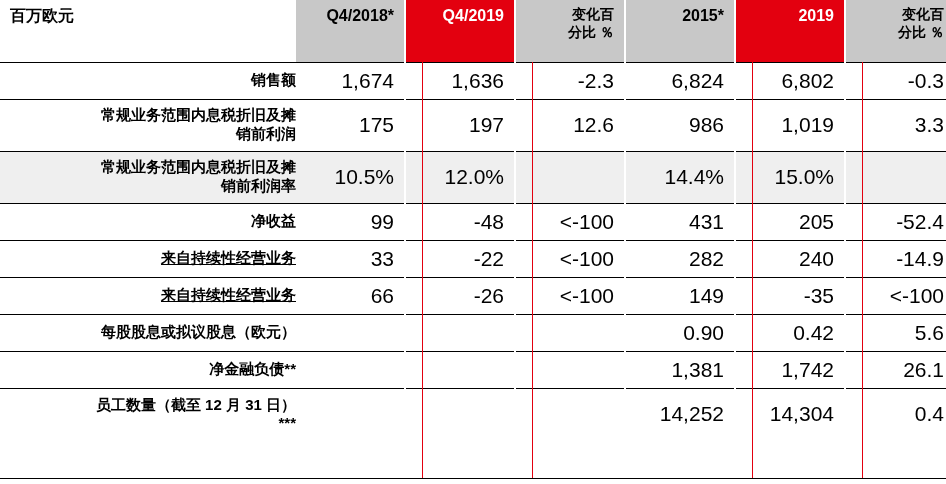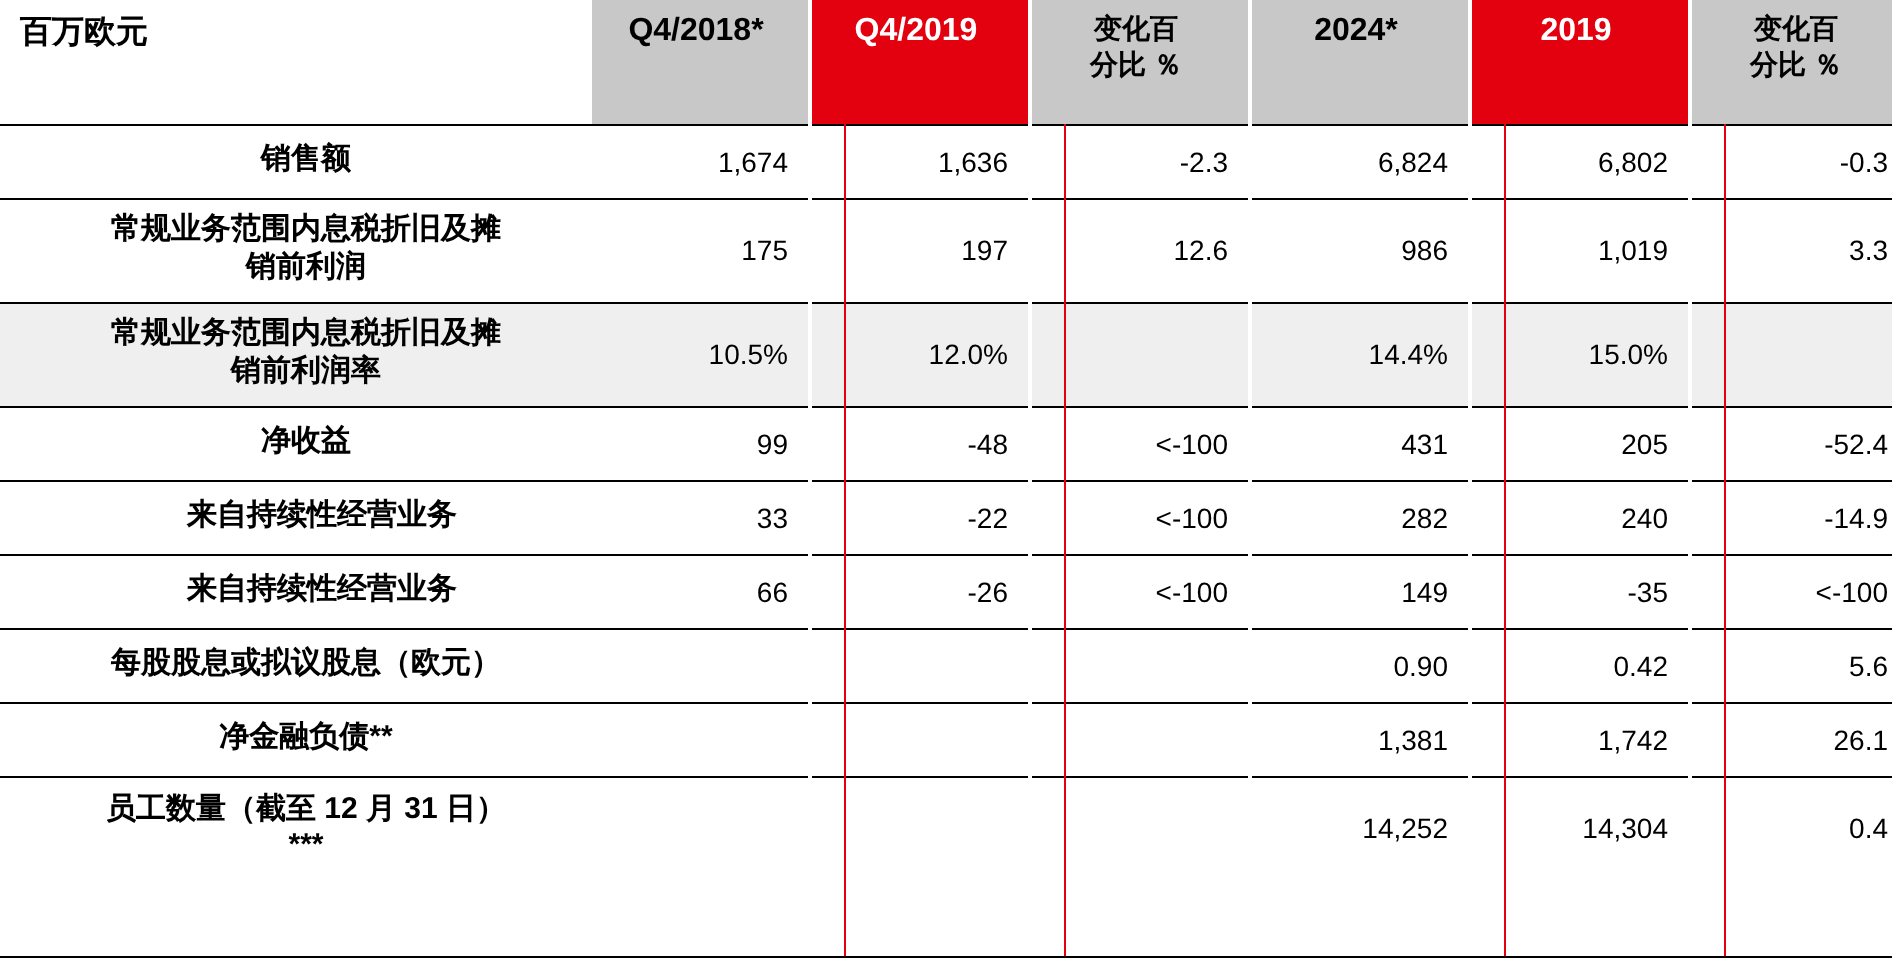--- a/index.html
+++ b/index.html
@@ -38,21 +38,21 @@
   tr.header-row { height: 62px; }
   th.h-label {
     text-align: left;
     padding-left: 10px;
     font-size: 16px;
     font-weight: bold;
     vertical-align: top;
     padding-top: 6px;
   }
   th.h-cell {
-    text-align: center;
+    text-align: right;
     padding: 6px 10px 6px 6px;
     font-weight: bold;
     font-size: 16px;
     vertical-align: top;
     line-height: 1.25;
   }
   th.h-grey {
     background: #c8c8c8;
     color: #000000;
   }
@@ -68,31 +68,31 @@
   th.h-gap, td.h-gap { background: #ffffff; }
 
   
   tr.data-row td {
     border-top: 1px solid #000000;
   }
   tr.data-row { height: 37px; }
   tr.tall { height: 52px; }
 
   td.lbl {
-    text-align: center;
+    text-align: right;
     padding-left: 10px;
     font-weight: bold;
     font-size: 15px;
     line-height: 1.25;
   }
-  td.lbl.indent { padding-left: 26px; }
+  td.lbl.indent { padding-left: 26px; text-decoration: underline; }
   td.num {
     text-align: right;
     padding-right: 10px;
-    font-size: 14px;
+    font-size: 21px;
   }
   td.shade { background: #efefef; }
   td.gapcell {
     border-top: none !important;
     background: #ffffff;
   }
 
   
   .rule {
     position: absolute;
@@ -141,21 +141,21 @@
         <th class="h-label">百万欧元</th>
         <th class="h-cell h-grey">Q4/2018*</th>
         <th class="h-gap"></th>
         <th class="h-cell h-red">Q4/2019</th>
         <th class="h-gap"></th>
         <th class="h-cell h-grey h-small">
           <span>变化百</span><br>
           <span>分比 ％</span>
         </th>
         <th class="h-gap"></th>
-        <th class="h-cell h-grey">2024*</th>
+        <th class="h-cell h-grey">2015*</th>
         <th class="h-gap"></th>
         <th class="h-cell h-red">2019</th>
         <th class="h-gap"></th>
         <th class="h-cell h-grey h-small">
           <span>变化百</span><br>
           <span>分比 ％</span>
         </th>
       </tr>
     </thead>
 

